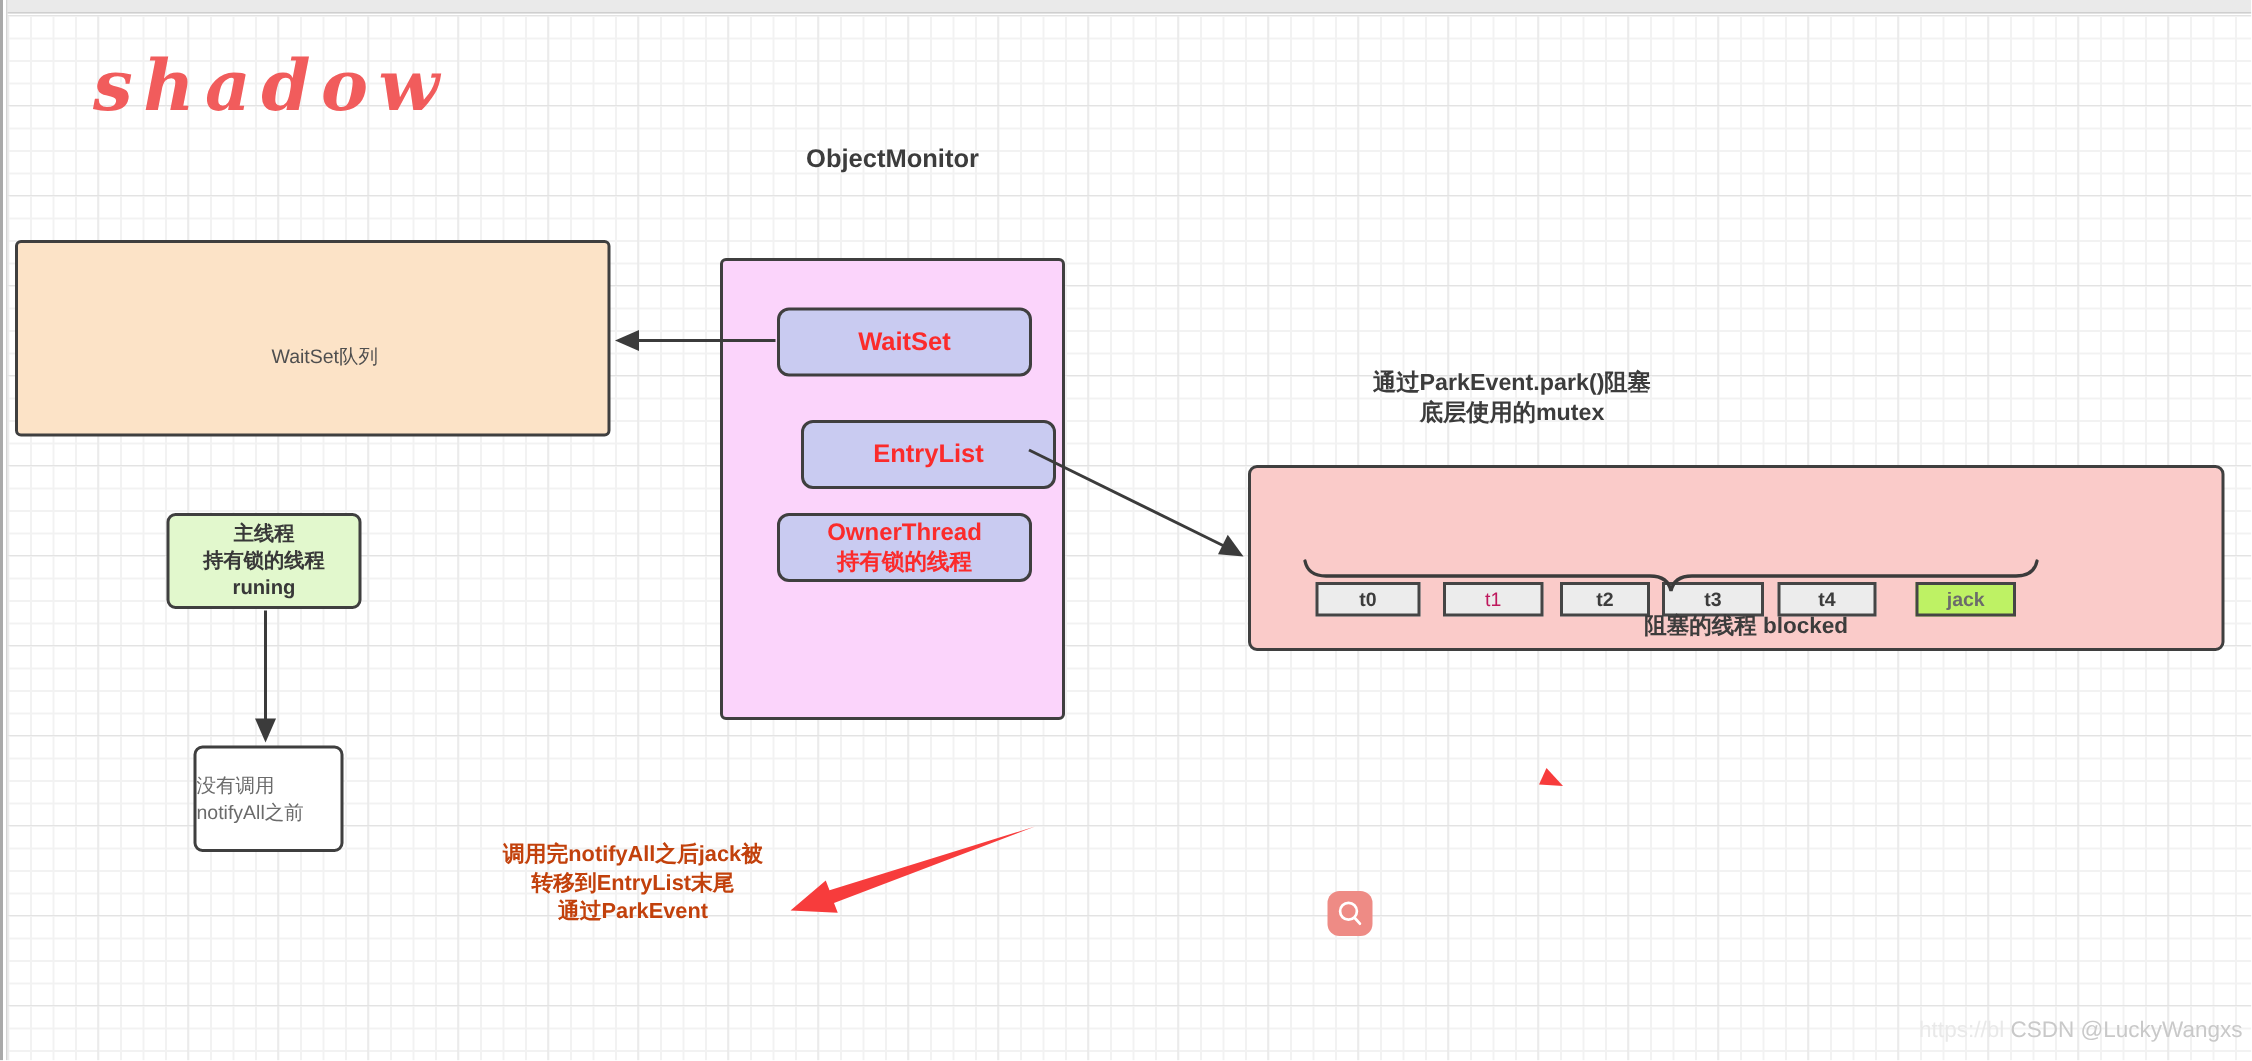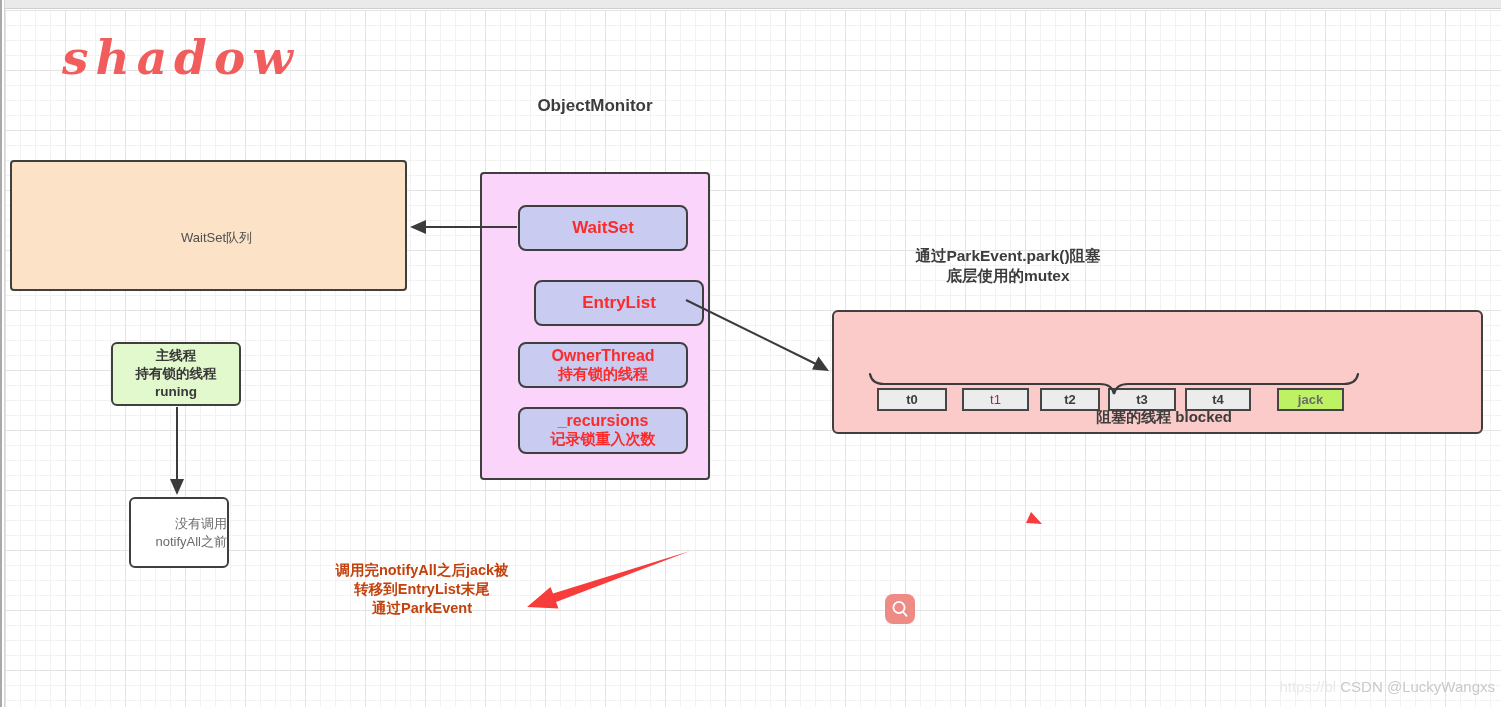--- a/index.html
+++ b/index.html
@@ -74,21 +74,21 @@
 
   
   .green-box { left:111px; top:342px; width:130px; height:64px; background:#e2f8cd;
     border:2px solid #3f3f3f; border-radius:6px; display:flex; flex-direction:column;
     align-items:center; justify-content:center; font-size:13.5px; font-weight:bold;
     color:#383838; line-height:18px; z-index:8; }
 
   
   .white-box { left:129px; top:497px; width:100px; height:71px; background:#ffffff;
     border:2px solid #3f3f3f; border-radius:6px; display:flex; flex-direction:column;
-    align-items:flex-end; justify-content:center; font-size:13px; color:#6b6b6b;
+    align-items:flex-start; justify-content:center; font-size:13px; color:#6b6b6b;
     line-height:18px; z-index:8; }
 
   
   .notify-note { left:312px; top:561px; width:220px; text-align:center; font-weight:bold;
     font-size:14.5px; line-height:19px; color:#c2410c; z-index:10; }
 
   
   .magnifier { left:885px; top:594px; width:30px; height:30px; background:#ee8b85;
     border-radius:8px; display:flex; align-items:center; justify-content:center; z-index:10; }
 
@@ -121,24 +121,20 @@
       <span class="lbl">WaitSet</span>
 
     </div>
     <div class="field" id="f-entrylist">
       <span class="lbl">EntryList</span>
 
     </div>
     <div class="field small" id="f-owner">
       <span class="lbl">OwnerThread</span>
       <span class="sub">持有锁的线程</span>
-    </div>
-    <div class="field small" id="f-recur">
-      <span class="lbl">_recursions</span>
-      <span class="sub">记录锁重入次数</span>
     </div>
   </div>
 
   <div class="abs park-note">
     <div>通过ParkEvent.park()阻塞</div>
     <div>底层使用的mutex</div>
   </div>
 
   <div class="abs salmon-box"></div>
   <div class="abs thread" id="th-0">t0</div>

